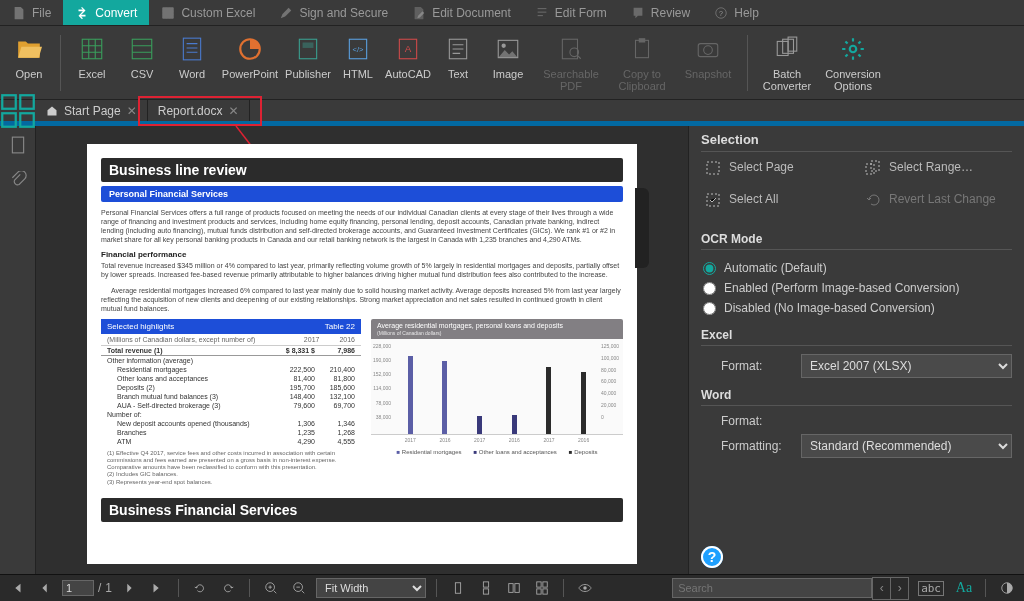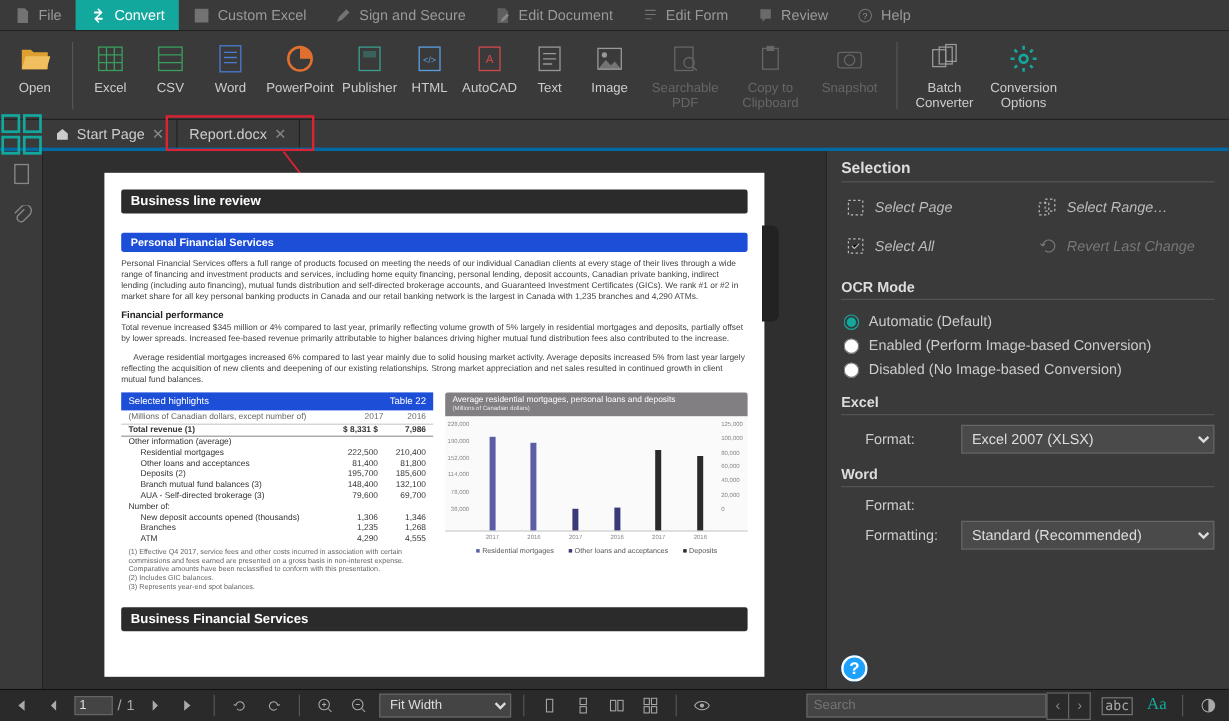--- a/index.html
+++ b/index.html
@@ -15,37 +15,37 @@
 .ribbon { display: flex; align-items: flex-start; background: #3a3a3a; height: 74px; border-bottom: 1px solid #222; padding: 4px 4px; }
 .ribbon-btn { display: flex; flex-direction: column; align-items: center; justify-content: flex-start; width: 50px; height: 66px; padding: 6px 2px 2px; cursor: pointer; color: #ccc; }
 .ribbon-btn.wide { width: 66px; }
 .ribbon-btn.wide2 { width: 76px; }
 .ribbon-btn svg { width: 26px; height: 26px; margin-bottom: 6px; }
 .ribbon-btn-label { font-size: 11px; text-align: center; line-height: 1.1; }
 .ribbon-btn.disabled { color: #666; }
 .ribbon-sep { width: 1px; background: #555; height: 56px; margin: 5px 6px; }
 
 
-.tabbar { display: flex; align-items: center; background: #3a3a3a; height: 26px; border-bottom: 3px solid #0369a1; position: relative; }
+.tabbar { display: flex; align-items: center; background: #3a3a3a; height: 26px; border-bottom: 5px solid #0369a1; position: relative; }
 .leftstrip-top { width: 36px; height: 26px; display:flex; align-items:center; justify-content:center; }
 .tab { display: flex; align-items: center; gap: 6px; padding: 0 10px; height: 100%; color: #ccc; cursor: pointer; border-right: 1px solid #222; }
 .tab svg { width: 12px; height: 12px; }
 .tab .x { color: #888; }
 .tab-highlight { position:absolute; border: 2px solid #d23; top: -4px; left: 138px; width: 124px; height: 30px; pointer-events:none; }
 
 
 .main { display: flex; height: 448px; }
 .leftstrip { width: 36px; background: #3a3a3a; border-right: 1px solid #222; display:flex; flex-direction:column; align-items:center; gap: 14px; padding-top: 10px; }
 .leftstrip svg { width: 18px; height: 18px; color: #888; }
 
 
 .viewer { flex: 1; background: #2f2f2f; overflow: hidden; display:flex; justify-content:center; padding: 18px 12px; position:relative; }
 .page { background: #fff; color: #222; width: 550px; height: 420px; position:relative; font-size: 8px; padding: 14px 14px; }
 .page-tab { position:absolute; right:-12px; top: 44px; width: 14px; height: 80px; background:#222; border-radius: 0 6px 6px 0; }
-.blackbar { background:#2b2b2b; color:#fff; font-size:11px; font-weight:bold; padding:4px 8px; border-radius:2px; margin-bottom:16px; }
+.blackbar { background:#2b2b2b; color:#fff; font-size:14px; font-weight:bold; padding:4px 8px; border-radius:2px; margin-bottom:4px; }
 .graybar { background:#1d4ed8; color:#fff; font-size:9px; font-weight:bold; padding:3px 8px; border-radius:2px; margin-bottom:6px; }
 .body-text { font-size: 7px; line-height: 1.3; color: #444; margin-bottom: 6px; }
 .sect-title { font-size: 8px; font-weight:bold; margin-bottom:2px; }
 .page-cols { display:flex; gap: 10px; margin-top: 6px; }
 .tbl-col { width: 260px; }
 .chart-col { flex:1; }
 .tbl-head { background:#1d4ed8; color:#fff; display:flex; padding:3px 6px; font-size:8px; justify-content:space-between; }
 .tbl-sub { display:flex; justify-content:flex-end; gap: 20px; padding: 2px 6px; font-size:7px; color:#666; border-bottom:1px solid #ccc; }
 .tbl-row { display:flex; justify-content:space-between; padding:1px 6px; font-size:7px; color:#333; }
 .tbl-row .c1 { flex:1; }
@@ -69,21 +69,21 @@
 .lg1::before{color:#5b5ea6;} .lg2::before{color:#39397a;} .lg3::before{color:#2b2b2b;}
 
 
 .leader { position:absolute; left:180px; top:0; width: 114px; height: 122px; pointer-events:none; }
 .leader line { stroke:#d23; stroke-width:1.5; }
 
 
 .panel { width: 336px; background: #3a3a3a; border-left: 1px solid #222; padding: 6px 12px; overflow:auto; position:relative; }
 .panel-title { font-weight: bold; color:#ddd; font-size:13px; border-bottom:1px solid #555; padding-bottom:4px; margin-bottom:8px; }
 .sel-grid { display:flex; flex-wrap:wrap; gap: 6px 20px; margin-bottom: 14px; }
-.sel-btn { display: flex; align-items:center; gap:8px; width: 140px; height: 26px; padding: 0 4px; color:#bbb; cursor:pointer;font-style:italic; }
+.sel-btn { display: flex; gap:8px; width: 140px; height: 26px; padding: 0 4px; color:#bbb; cursor:pointer; }
 .sel-btn svg { width:16px; height:16px; }
 .sel-btn.dim { color:#777; }
 .fieldset-label { font-weight:bold; color:#ddd; font-size:12px; border-bottom:1px solid #555; padding-bottom:3px; margin: 10px 0 8px; }
 .radio-row { display:flex; align-items:center; gap:8px; padding: 3px 2px; color:#ccc; cursor:pointer; }
 .radio-row input { accent-color:#13a89e; }
 .form-row { display:flex; align-items:center; gap:6px; margin: 6px 0; }
 .form-row label { width: 74px; color:#ccc;margin-left:20px; }
 .form-row select { flex:1; background:#4a4a4a; color:#ddd; border:1px solid #666; padding:3px 4px; font-size:12px; }
 .help-badge { position:absolute; bottom:6px; left:12px; width:22px;height:22px; border-radius:50%; background:#1ea0ff; color:#fff; display:flex;align-items:center;justify-content:center;font-weight:bold; font-size:14px; box-shadow:0 0 0 2px #fff inset; }
 

